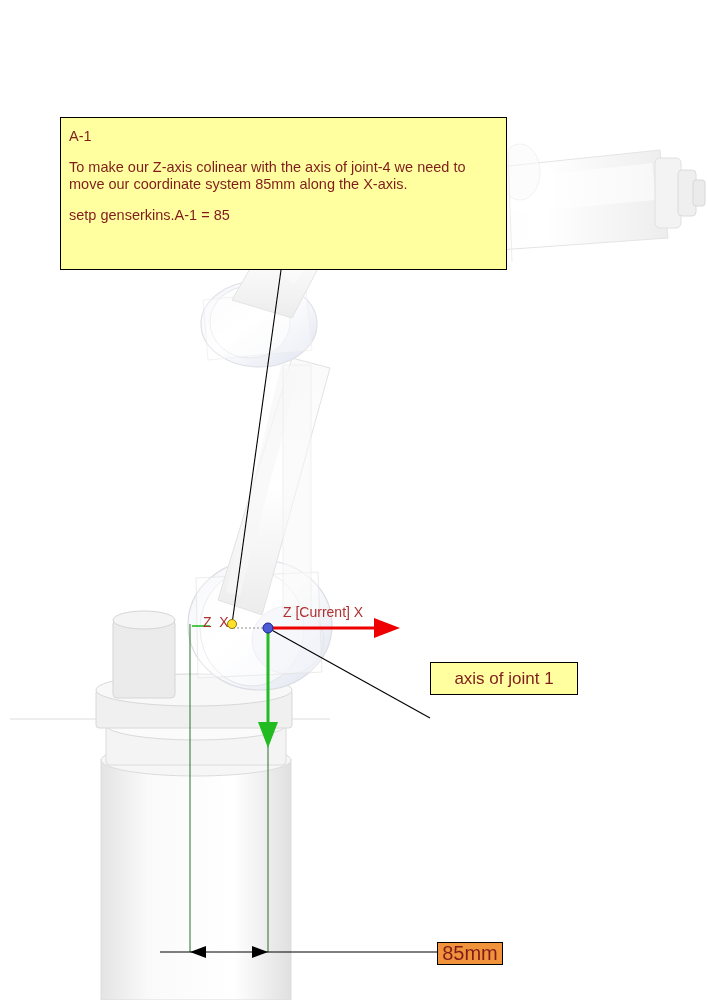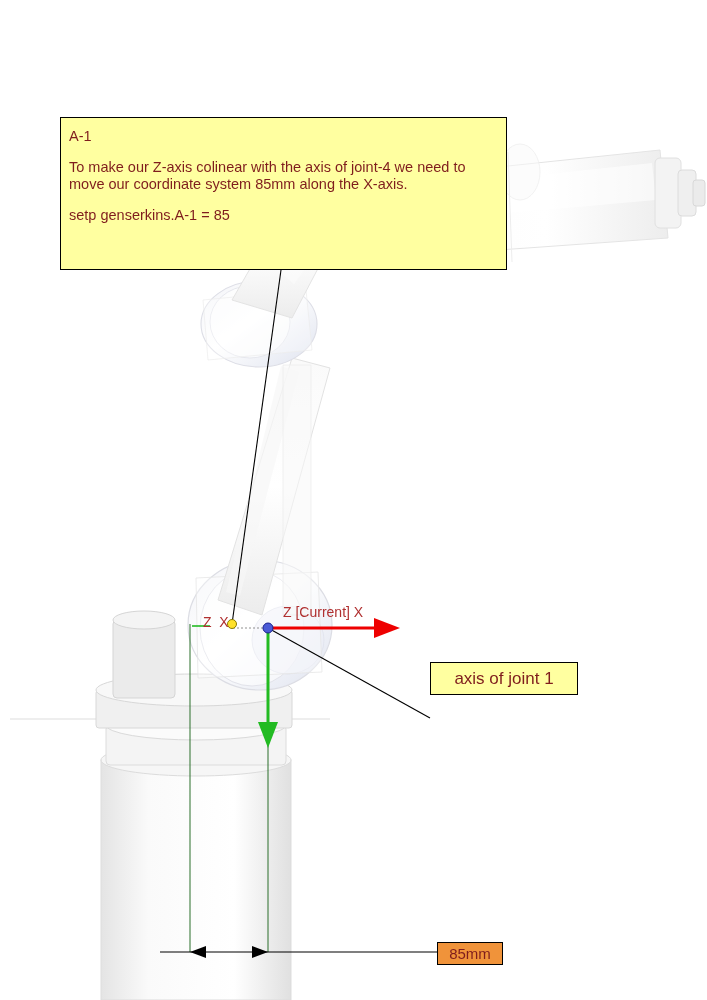--- a/index.html
+++ b/index.html
@@ -63,21 +63,21 @@
     align-items: center;
     justify-content: center;
   }
 
   #label-dim {
     left: 437px;
     top: 942px;
     width: 66px;
     height: 23px;
     background: #f0933a;
-    font-size: 15px;
+    font-size: 20px;
     display: flex;
     align-items: center;
     justify-content: center;
   }
 
   
   .axis-label {
     position: absolute;
     font-size: 14px;
     font-family: Liberation Sans, sans-serif;

